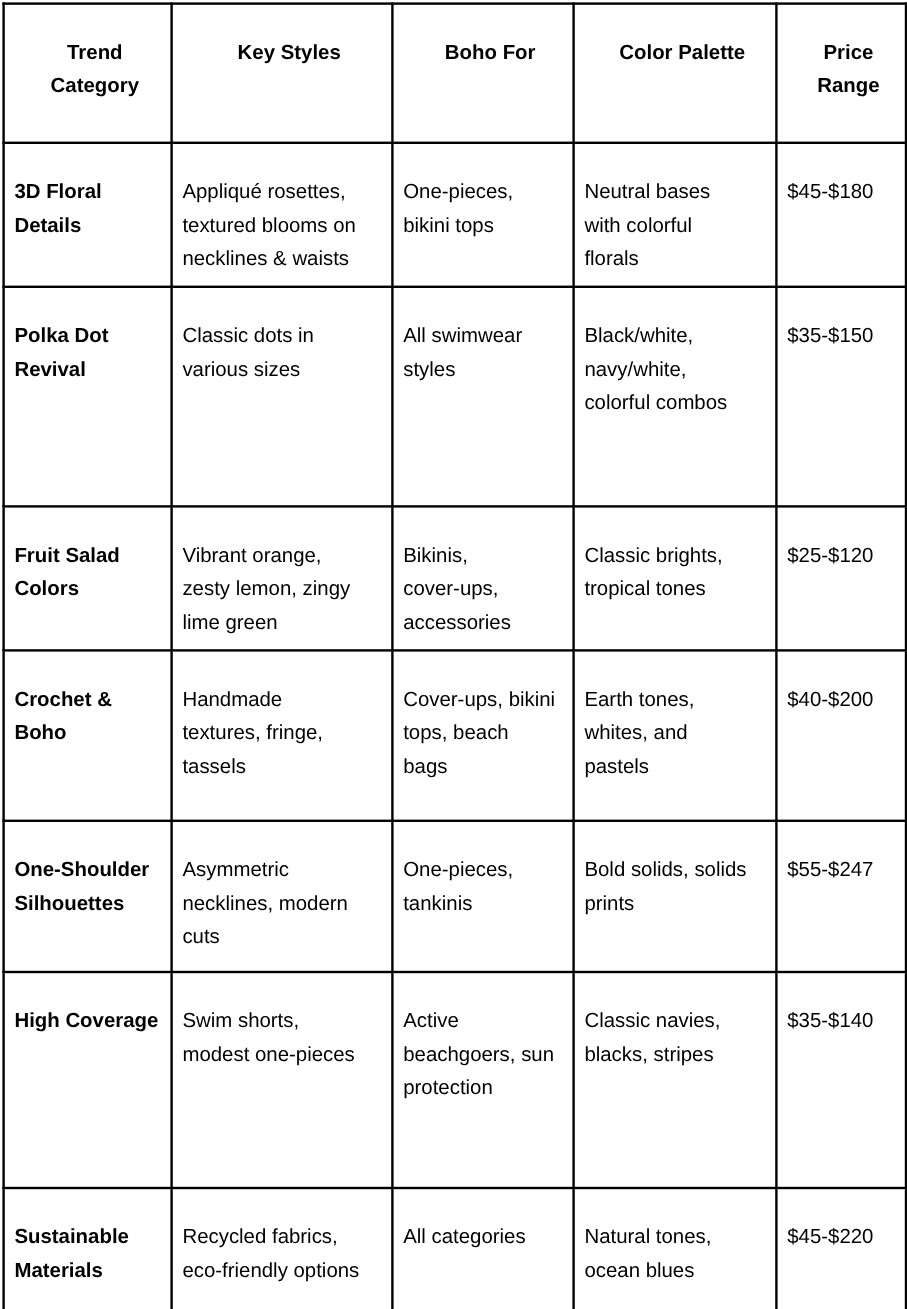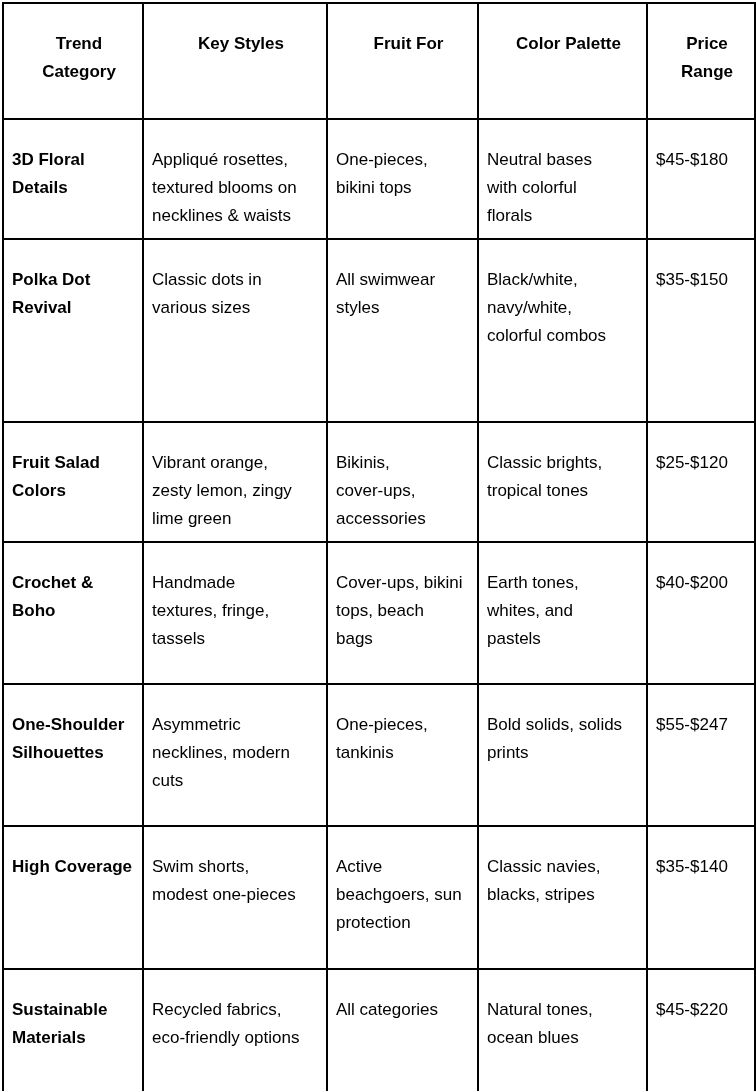--- a/index.html
+++ b/index.html
@@ -40,41 +40,41 @@
   }
   .doc-table td.cat {
     font-weight: bold;
   }
   
   .doc-table thead tr        { height: 116px; }
   .doc-table tbody tr:nth-child(1) { height: 103px; }
   .doc-table tbody tr:nth-child(2) { height: 183px; }
   .doc-table tbody tr:nth-child(3) { height: 110px; }
   .doc-table tbody tr:nth-child(4) { height: 142px; border-radius: 27px; }
-  .doc-table tbody tr:nth-child(5) { height: 142px; }
-  .doc-table tbody tr:nth-child(6) { height: 143px; }
+  .doc-table tbody tr:nth-child(5) { height: 126px; }
+  .doc-table tbody tr:nth-child(6) { height: 180px; }
   .doc-table tbody tr:nth-child(7) { height: 135px; }
 </style>
 </head>
 <body>
 
 <table class="doc-table">
   <colgroup>
     <col style="width:140px">
     <col style="width:184px">
     <col style="width:151px">
     <col style="width:169px">
     <col style="width:108px">
   </colgroup>
   <thead>
     <tr>
       <th>Trend
 Category</th>
       <th>Key Styles</th>
-      <th>Fruit For</th>
+      <th>Boho For</th>
       <th>Color Palette</th>
       <th>Price
 Range</th>
     </tr>
   </thead>
   <tbody>
     <tr>
       <td class="cat">3D Floral
 Details</td>
       <td>Appliqué rosettes,

